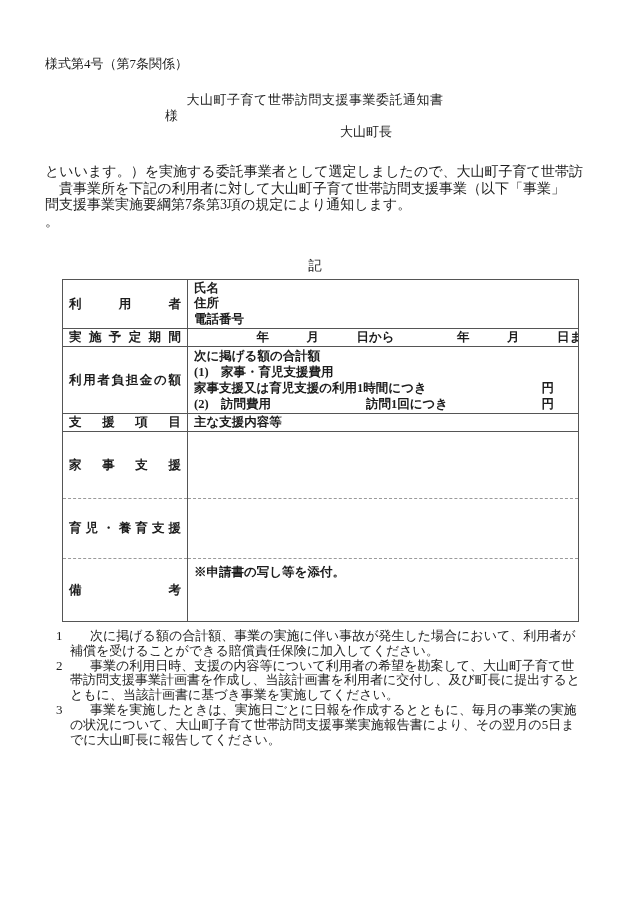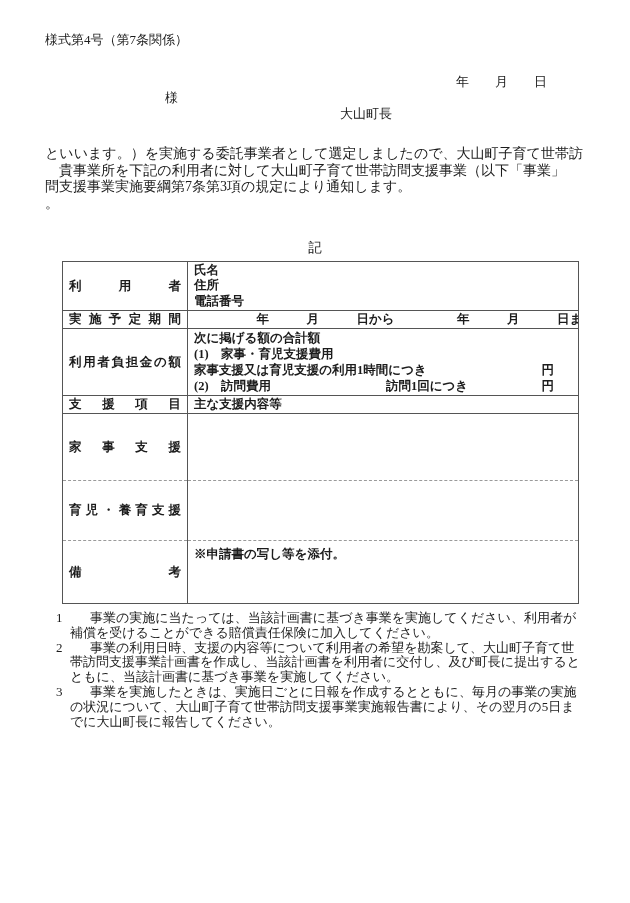--- a/index.html
+++ b/index.html
@@ -5,21 +5,21 @@
   html, body { margin: 0; padding: 0; }
   body {
     width: 630px; height: 903px;
     background: #ffffff;
     font-family: "Liberation Serif", "DejaVu Serif", serif;
     color: #1c1c1c;
     overflow: hidden;
   }
   .page { position: relative; width: 540px; padding: 0 45px; }
 
-  .form-number { margin-top: 32px; font-size: 13px; line-height: 16px; }
+  .form-number { margin-top: 56px; font-size: 13px; line-height: 16px; }
   .doc-title   { margin-top: 20px; font-size: 13px; line-height: 16px; text-align: center; letter-spacing: 0.5px; }
   .date-line   { margin-top: 26px; font-size: 13px; line-height: 16px; text-align: right; padding-right: 38px; }
   .addressee   { font-size: 13px; line-height: 16px; padding-left: 120px; }
   .sender      { font-size: 13px; line-height: 16px; padding-left: 295px; }
 
   .body-paragraph { margin-top: 24px; font-size: 14px; line-height: 16.5px; word-break: break-all; }
   .ki-marker   { margin-top: 28px; font-size: 13.5px; line-height: 16px; text-align: center; }
 
   table.main {
     border-collapse: collapse; table-layout: fixed;
@@ -39,40 +39,40 @@
   tr.r-user      td { height: 48px; }
   tr.r-period    td { height: 15px; }
   tr.r-fee       td { height: 66px; }
   tr.r-support   td { height: 15px; }
   tr.r-housework td { height: 66px; border-bottom: 1px dashed #9a9a9a; }
   tr.r-childcare td { height: 59px; border-top: 1px dashed #9a9a9a; border-bottom: 1px dashed #9a9a9a; }
   tr.r-remarks   td { height: 57px; border-top: 1px dashed #9a9a9a; }
 
   .cell-line { line-height: 15.5px; }
   .fee-line  { line-height: 16.2px; position: relative; white-space: nowrap; }
-  .abs-mid   { position: absolute; left: 192px; top: 0; }
+  .abs-mid   { position: absolute; left: 172px; top: 0; }
   .abs-right { position: absolute; right: 18px; top: 0; }
   .v-top     { vertical-align: top !important; padding-top: 5px !important; }
   .center    { text-align: left; }
   .nowrap    { white-space: nowrap; }
 
   .notes { margin-top: 7px; margin-left: 11px; font-size: 13px; line-height: 14.8px; word-break: break-all; width: 530px; }
   .notes-heading { }
   .note-item { padding-left: 14px; text-indent: -14px; }
   .note-num  { display: inline-block; width: 34px; text-indent: 0; }
 </style>
 </head>
 <body>
 
 <div class="page">
 
   <div class="form-number">様式第4号（第7条関係）</div>
 
-
-  <div class="date-line">年　　月　　日</div>
+  <div class="doc-title">大山町子育て世帯訪問支援事業委託通知書</div>
+
 
   <div class="addressee">様</div>
 
   <div class="sender">大山町長</div>
 
   <div class="body-paragraph">
     <div>といいます。）を実施する委託事業者として選定しましたので、大山町子育て世帯訪</div>
     <div>　貴事業所を下記の利用者に対して大山町子育て世帯訪問支援事業（以下「事業」</div>
     <div>問支援事業実施要綱第7条第3項の規定により通知します。</div>
     <div>。</div>
@@ -190,21 +190,21 @@
               <span>考</span>
             </div>
       </td>
       <td class="v-top">※申請書の写し等を添付。</td>
     </tr>
   </tbody>
     </table>
 
   <div class="notes">
     <div class="note-item">
-      <span class="note-num">1</span><span>事業の実施に当たっては、当該計画書に基づき事業を実施してください、利用者が補償を受けることができる賠償責任保険に加入してください。</span>
+      <span class="note-num">1</span><span>次に掲げる額の合計額、事業の実施に伴い事故が発生した場合において、利用者が補償を受けることができる賠償責任保険に加入してください。</span>
     </div>
     <div class="note-item">
       <span class="note-num">2</span><span>事業の利用日時、支援の内容等について利用者の希望を勘案して、大山町子育て世帯訪問支援事業計画書を作成し、当該計画書を利用者に交付し、及び町長に提出するとともに、当該計画書に基づき事業を実施してください。</span>
     </div>
     <div class="note-item">
       <span class="note-num">3</span><span>事業を実施したときは、実施日ごとに日報を作成するとともに、毎月の事業の実施の状況について、大山町子育て世帯訪問支援事業実施報告書により、その翌月の5日までに大山町長に報告してください。</span>
     </div>
   </div>
 
 </div>

